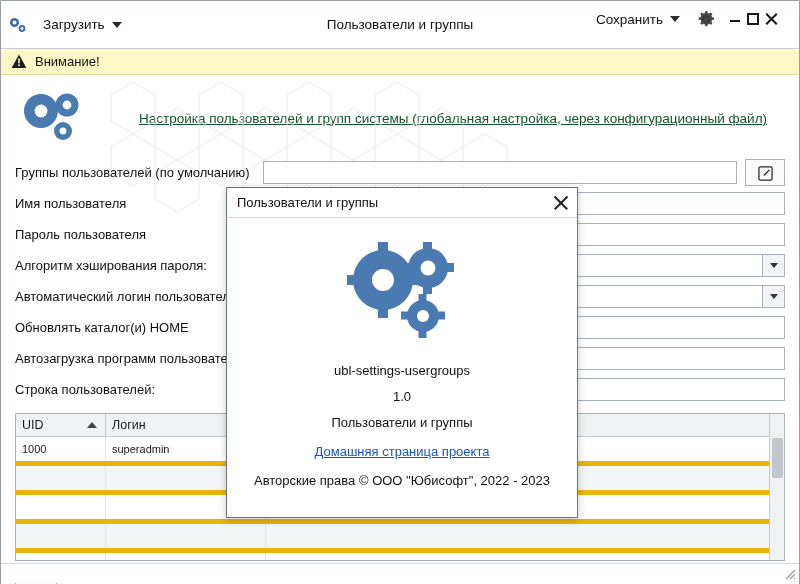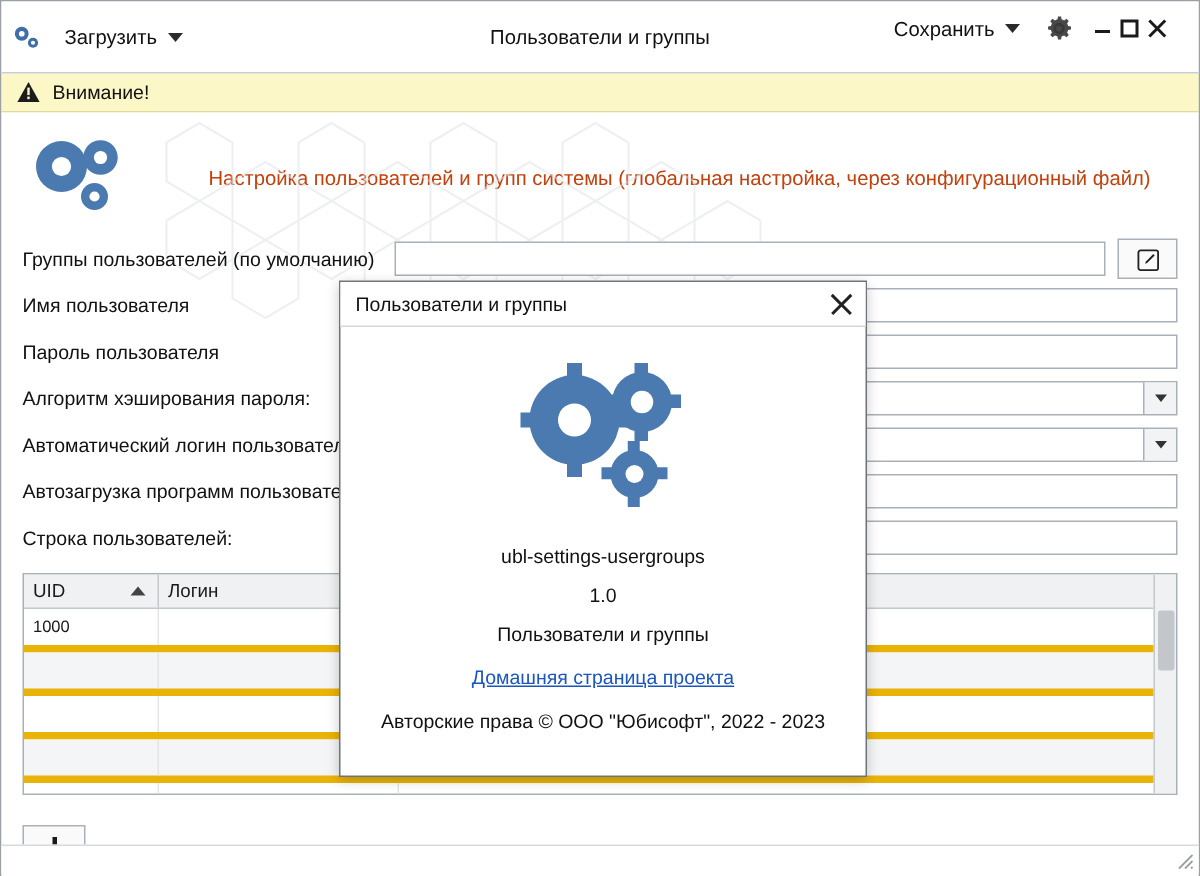--- a/index.html
+++ b/index.html
@@ -131,23 +131,24 @@
     pointer-events: none;
   }
   .header-row {
     display: flex;
     align-items: center;
     padding: 12px 10px 6px 14px;
     gap: 10px;
   }
   .header-title {
     font-size: 13.5px;
-    color: #c2410c;
+    color: #14532d;
     margin-left: 40px;
     white-space: nowrap;
+    text-decoration: underline;
   }
   .form {
     position: relative;
     padding: 2px 14px 0 14px;
   }
   .row {
     display: flex;
     align-items: center;
     height: 31px;
     gap: 8px;
@@ -514,20 +515,24 @@
       </div>
 
       <div class="row">
         <div class="lbl">Автоматический логин пользователя</div>
         <div class="ctl combo">
           <span></span>
           <span class="arrow"></span>
         </div>
       </div>
 
+      <div class="row">
+        <div class="lbl">Обновлять каталог(и) HOME</div>
+        <div class="ctl"></div>
+      </div>
 
       <div class="row">
         <div class="lbl">Автозагрузка программ пользователя</div>
         <div class="ctl"></div>
       </div>
 
       <div class="row">
         <div class="lbl">Строка пользователей:</div>
         <div class="ctl" style="justify-content:space-between;">
           <span>miramax</span>
@@ -545,20 +550,21 @@
           <div class="th c1">
             <span>Логин</span>
           </div>
           <div class="th c2">
             <span></span>
           </div>
         </div>
 
         <div class="trow">
           <div class="td c0">1000</div>
+          <div class="td c1">superadmin</div>
           <div class="td c2"></div>
         </div>
         <div class="trow alt">
           <div class="td c0"></div>
           <div class="td c1"></div>
           <div class="td c2"></div>
         </div>
         <div class="trow">
           <div class="td c0"></div>
           <div class="td c1"></div>

